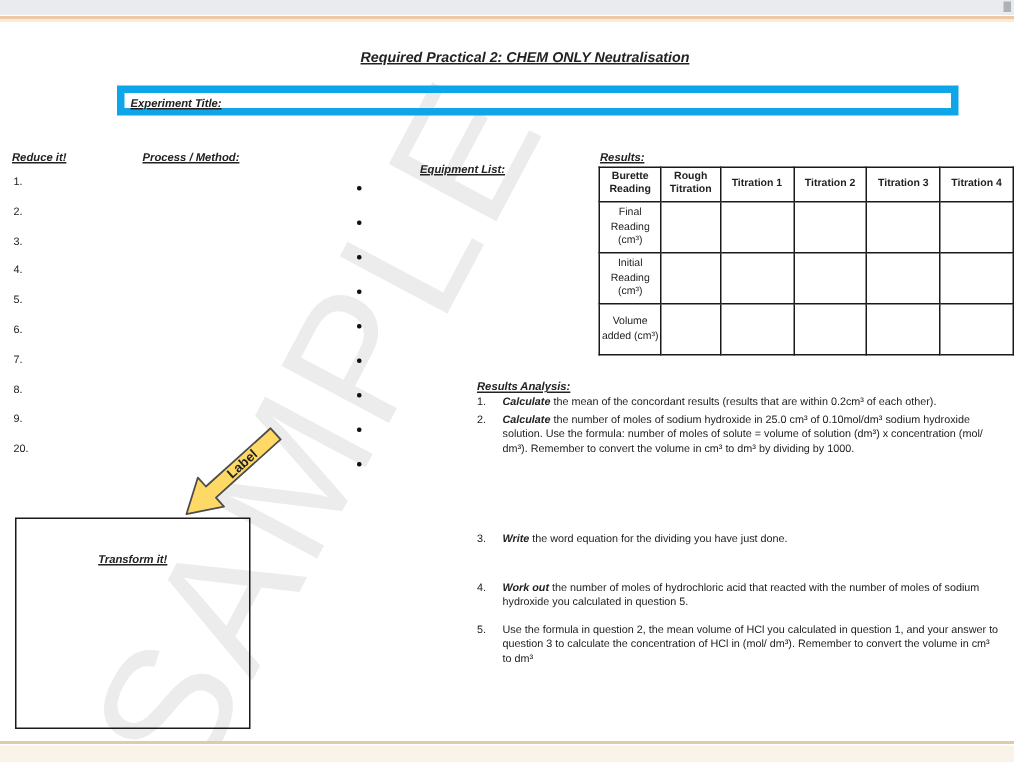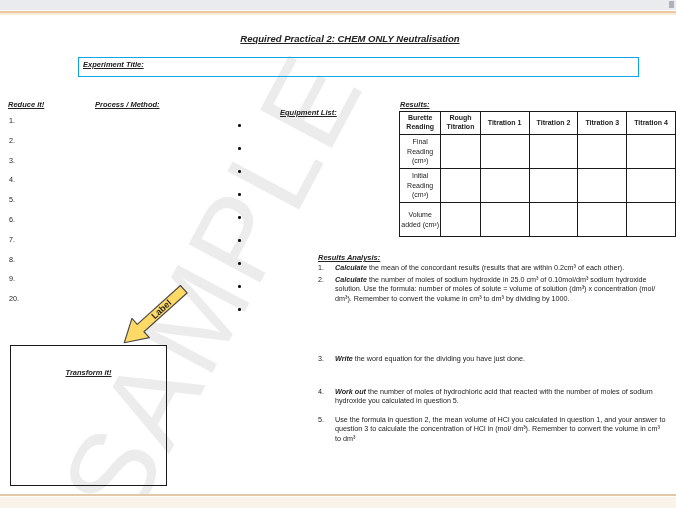--- a/index.html
+++ b/index.html
@@ -27,21 +27,21 @@
 
   .h { font-weight:bold; font-style:italic; text-decoration:underline; }
 
   .doc-title {
     position:absolute; left:0; top:33px; width:700px; text-align:center;
     font-size:9.5px; z-index:1;
   }
 
   .exp-title-box {
     position:absolute; left:78px; top:57px; width:561px; height:20px;
-    border:1px solid #0ea5e9; z-index:1; padding:2px 4px; font-size:7.5px;
+    border:5px solid #0ea5e9; z-index:1; padding:2px 4px; font-size:7.5px;
   }
 
   .sec-heading { position:absolute; font-size:7.5px; z-index:1;text-align:right; }
 
   
   .reduce-list { position:absolute; left:9px; top:116px; z-index:1; font-size:7.2px; }
   .reduce-list .num { height:19.8px; }
 
   
   .equip-list { position:absolute; left:238px; top:121px; z-index:1; }

